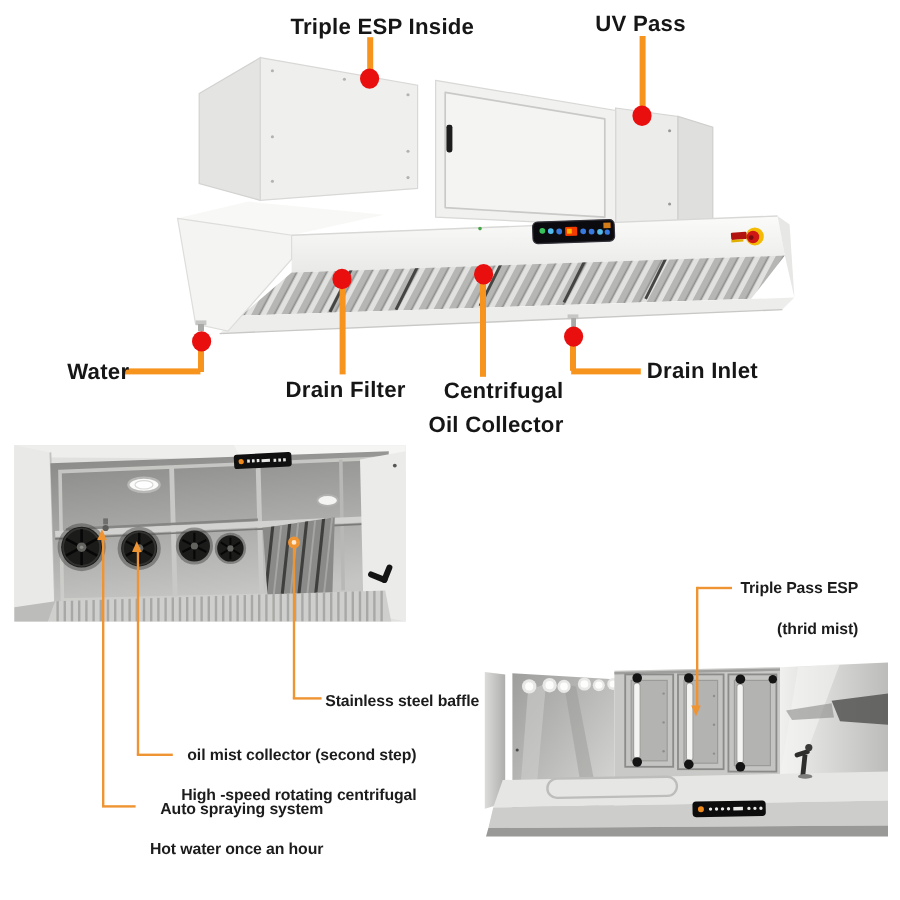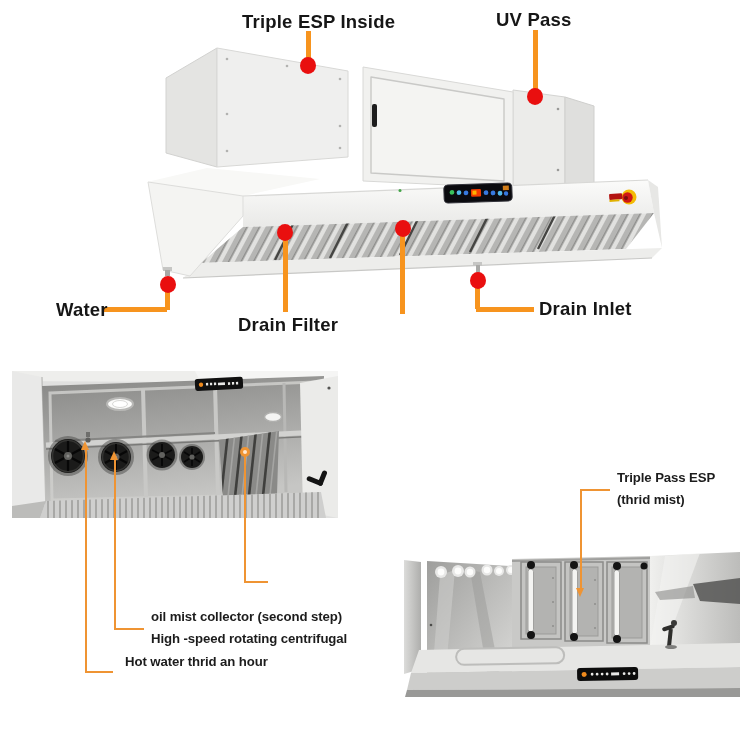--- a/index.html
+++ b/index.html
@@ -1,23 +1,23 @@
 <!DOCTYPE html>
 <html style="--callout-orange: #F7941E; --callout-thin-orange: #EF9433; --dot-red: #E90F0F; --label-text: #161616;"><head>
 <meta charset="utf-8">
 <style>
   html,body{margin:0;padding:0;background:#fff;}
   .canvas{position:relative;width:750px;height:750px;background:#fff;overflow:hidden;
           font-family:"Liberation Sans","DejaVu Sans",sans-serif;}
   .canvas svg{position:absolute;left:0;top:0;}
-  .lbl{position:absolute;color:var(--label-text,#161616);white-space:nowrap;z-index:5;}
+  .lbl{position:absolute;color:var(--label-text,#161616);white-space:nowrap;z-index:5;text-align:right;}
   .top-lbl{font-size:18.5px;font-weight:600;letter-spacing:.2px;}
   .top-lbl .ln{display:block;line-height:28px;}
   .small-lbl{font-size:13.2px;font-weight:700;letter-spacing:-.1px;color:#1c1c1c;}
-  .small-lbl .ln{display:block;line-height:21.5px;}
+  .small-lbl .ln{display:block;line-height:21.5px;margin-top:12px;}
   .cl{position:absolute;background:var(--callout-orange,#F7941E);z-index:4;}
   .cl.v{width:5px;} .cl.h{height:5px;}
   .cl2{position:absolute;background:var(--callout-thin-orange,#EF9433);z-index:4;}
   .cl2.v{width:2px;} .cl2.h{height:2px;}
   .dot{position:absolute;width:16px;height:17px;border-radius:50%;
        background:var(--dot-red,#E90F0F);z-index:4;}
   .ring{position:absolute;width:10px;height:10px;border-radius:50%;background:#ffe9d2;
         border:3px solid var(--callout-thin-orange,#EF9433);box-sizing:border-box;z-index:4;}
   .tip-up{position:absolute;width:0;height:0;border-left:4.5px solid transparent;
         border-right:4.5px solid transparent;border-bottom:9px solid var(--callout-thin-orange,#EF9433);z-index:4;}
@@ -416,29 +416,35 @@
 <div class="cl2 v" style="left:85px;top:448px;height:224px"></div>
 <div class="cl2 h" style="left:85px;top:671px;width:28px"></div>
 <div class="cl2 h" style="left:581px;top:489px;width:29px"></div>
 <div class="cl2 v" style="left:580px;top:489px;height:100px"></div>
 <div class="tip-down" style="left:576px;top:588px"></div>
 
 <div class="lbl top-lbl" style="left:242px;top:11px">Triple ESP Inside</div>
 <div class="lbl top-lbl" style="left:496px;top:9px">UV Pass</div>
 <div class="lbl top-lbl" style="left:56px;top:299px">Water</div>
 <div class="lbl top-lbl" style="left:238px;top:314px">Drain Filter</div>
+<div class="lbl top-lbl" style="left:357px;top:312px">
+  <span class="ln">Centrifugal</span>
+  <span class="ln">Oil Collector</span>
+</div>
 <div class="lbl top-lbl" style="left:539px;top:298px">Drain Inlet</div>
 
 <div class="lbl small-lbl" style="left:271px;top:561px">
+  <span class="ln">Stainless steel baffle</span>
 </div>
 <div class="lbl small-lbl" style="left:151px;top:606px">
   <span class="ln">oil mist collector (second step)</span>
   <span class="ln">High -speed rotating centrifugal</span>
 </div>
 <div class="lbl small-lbl" style="left:125px;top:651px">
-  <span class="ln">Hot water thrid an hour</span>
+  <span class="ln">Auto spraying system</span>
+  <span class="ln">Hot water once an hour</span>
 </div>
 <div class="lbl small-lbl" style="left:617px;top:467px">
   <span class="ln">Triple Pass ESP</span>
   <span class="ln">(thrid mist)</span>
 </div>
 
 </div>
 
 </body></html>

